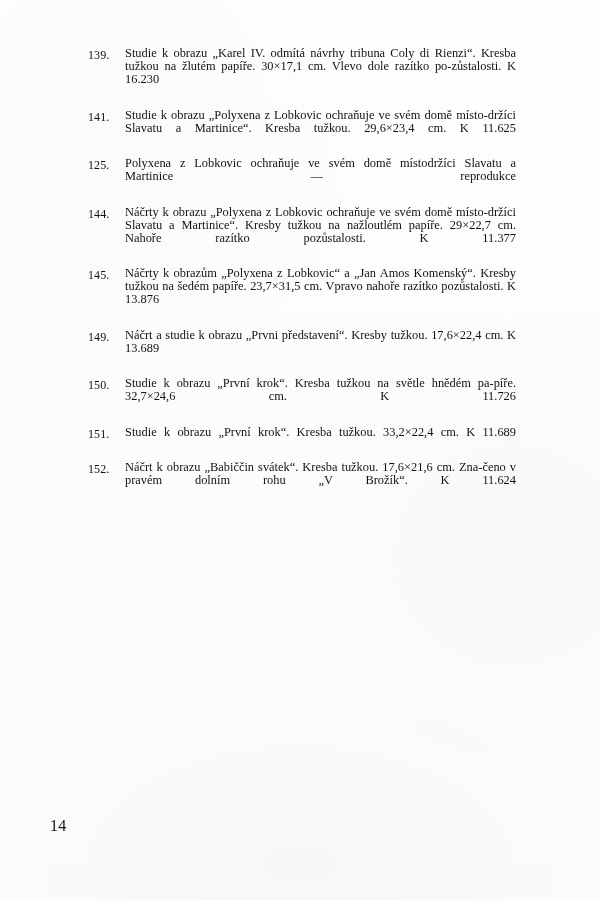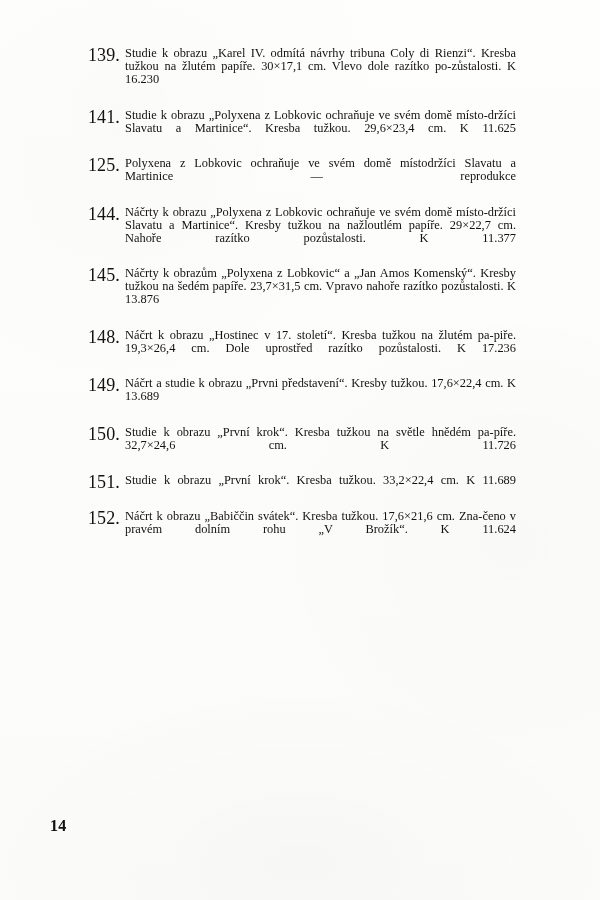--- a/index.html
+++ b/index.html
@@ -37,22 +37,22 @@
     width: 428px;
   }
   .entry {
     display: flex;
     align-items: flex-start;
     margin-bottom: 9.5px;
   }
   .entry-num {
     flex: 0 0 30px;
     width: 30px;
-    text-align: right;
-    font-size: 18px;
+    text-align: left;
+    font-size: 12px;
     line-height: 17.3px;
     letter-spacing: 0.1px;
     white-space: nowrap;
   }
   .entry-body {
     flex: 1 1 auto;
     padding-left: 7px;
     font-size: 12.4px;
     line-height: 13px;
     text-align: justify;
@@ -63,21 +63,21 @@
   .entry-body::after {
     content: "";
     display: inline-block;
     width: 100%;
   }
   .page-number {
     position: absolute;
     left: 50px;
     top: 817px;
     font-size: 16px;
-    font-weight: bold;
+    font-weight: normal;
     letter-spacing: 0.3px;
   }
 </style>
 </head>
 <body>
 
 <div class="paper"></div>
 
 <div class="page">
 
@@ -104,24 +104,20 @@
       <div class="entry-body">Náčrty k obrazu „Polyxena z Lobkovic ochraňuje ve svém domě místo-držíci Slavatu a Martinice“. Kresby tužkou na nažloutlém papíře. 29×22,7 cm. Nahoře razítko pozůstalosti. K 11.377</div>
     </div>
 
     <div class="entry">
       <div class="entry-num">145.</div>
       <div class="entry-body">Náčrty k obrazům „Polyxena z Lobkovic“ a „Jan Amos Komenský“. Kresby tužkou na šedém papíře. 23,7×31,5 cm. Vpravo nahoře razítko pozůstalosti. K 13.876</div>
     </div>
 
 
 
-    <div class="entry">
-      <div class="entry-num">148.</div>
-      <div class="entry-body">Náčrt k obrazu „Hostinec v 17. století“. Kresba tužkou na žlutém pa-piře. 19,3×26,4 cm. Dole uprostřed razítko pozůstalosti. K 17.236</div>
-    </div>
 
     <div class="entry">
       <div class="entry-num">149.</div>
       <div class="entry-body">Náčrt a studie k obrazu „Prvni představení“. Kresby tužkou. 17,6×22,4 cm. K 13.689</div>
     </div>
 
     <div class="entry">
       <div class="entry-num">150.</div>
       <div class="entry-body">Studie k obrazu „První krok“. Kresba tužkou na světle hnědém pa-píře. 32,7×24,6 cm. K 11.726</div>
     </div>

